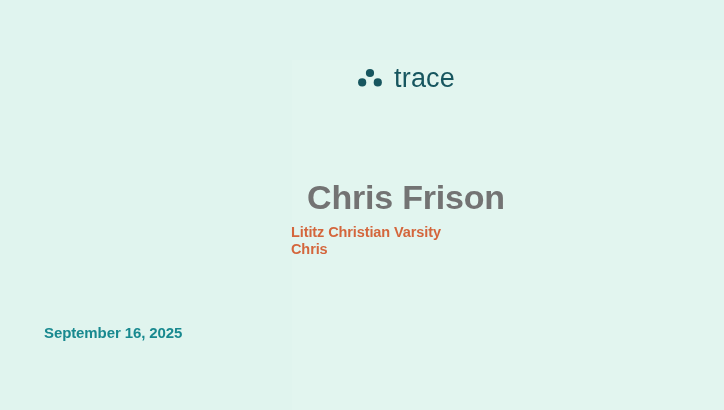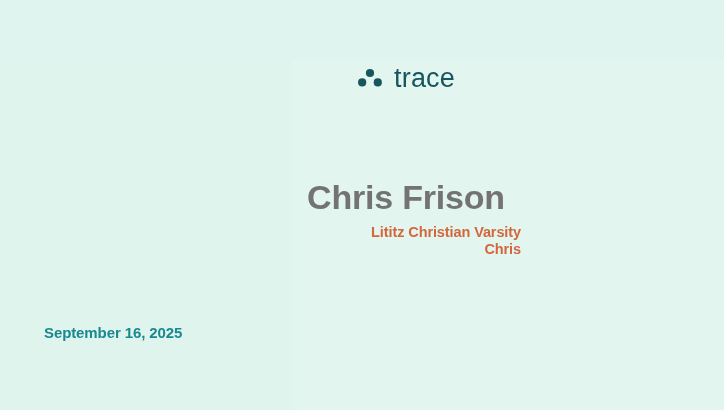--- a/index.html
+++ b/index.html
@@ -100,21 +100,21 @@
     color: #737373;
   }
 
   
   .team-name {
     position: absolute;
     left: 50%;
     top: 224px;
     transform: translateX(-50%);
     width: 230px;
-    text-align: right;
+    text-align: left;
     font-size: 14.5px;
     line-height: 1.17;
     font-weight: 700;
     letter-spacing: -0.1px;
     color: #d4663c;
   }
 
   
   .event-date {
     position: absolute;

